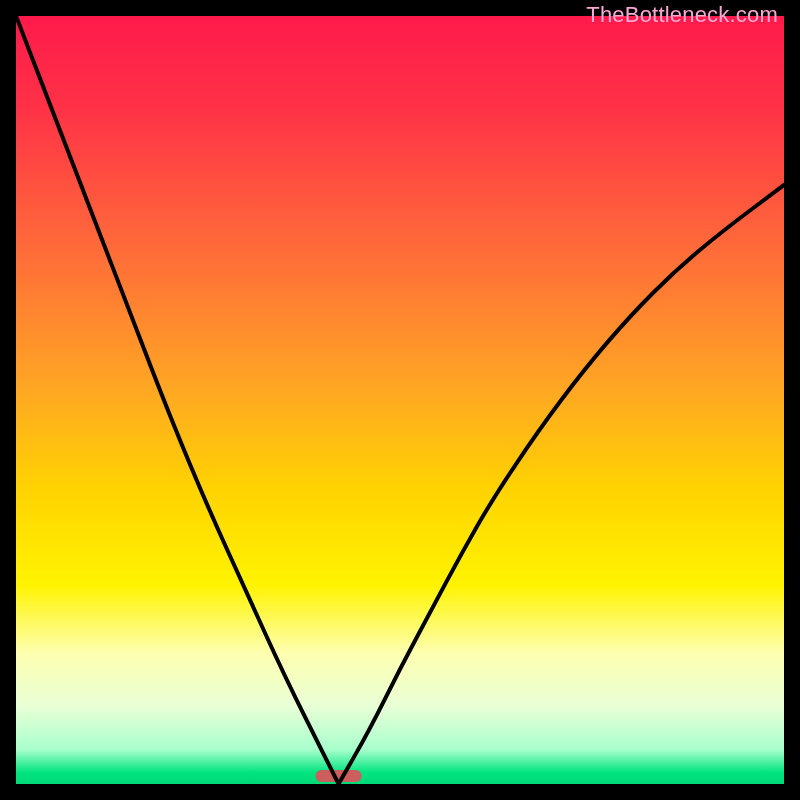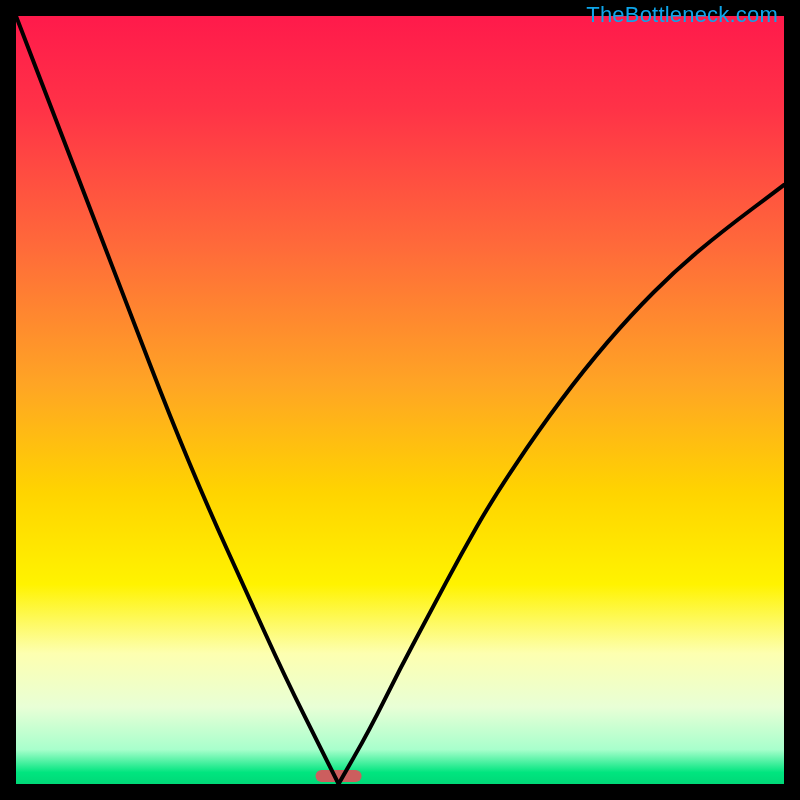--- a/index.html
+++ b/index.html
@@ -23,21 +23,21 @@
     position: absolute;
     left: 0;
     top: 0;
     width: 768px;
     height: 768px;
   }
   .watermark {
     position: absolute;
     top: 2px;
     right: 22px;
-    color: #0ea5e9;
+    color: #f9a8d4;
     font-size: 22px;
     font-weight: 500;
     letter-spacing: 0.2px;
   }
 </style>
 </head>
 <body>
 
 <div class="frame">
   <svg class="plot-area" viewBox="0 0 768 768" preserveAspectRatio="none">

